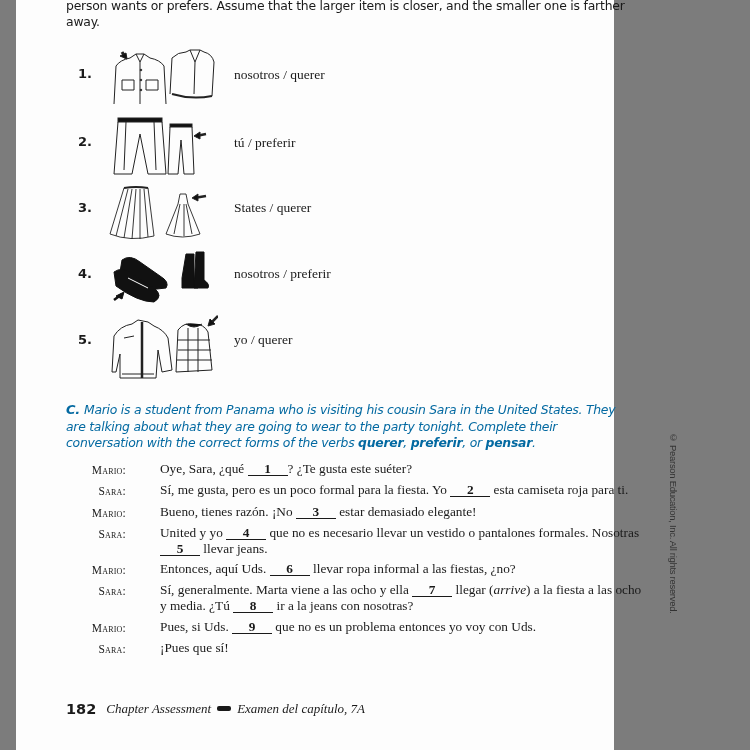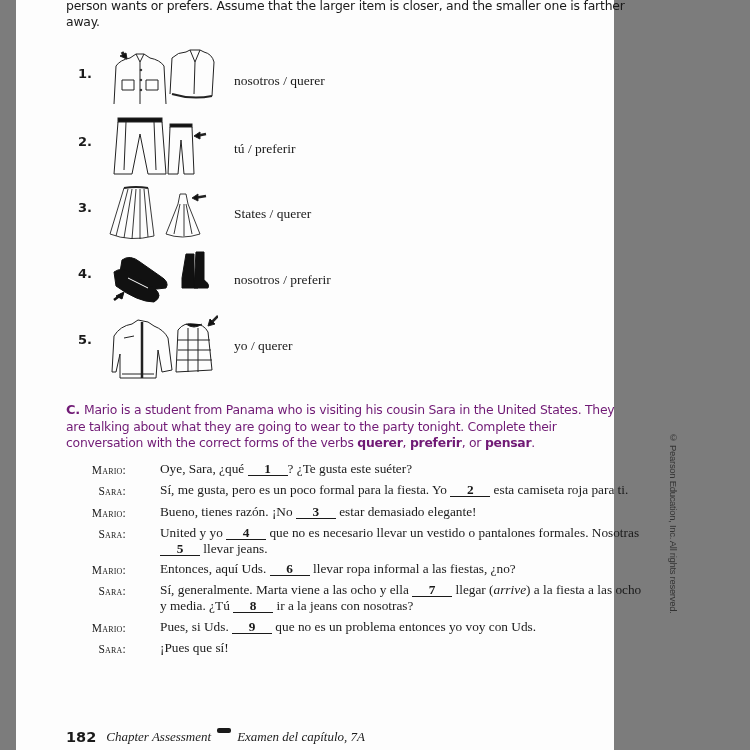--- a/index.html
+++ b/index.html
@@ -21,26 +21,26 @@
   .item {
     position: absolute; left: 0; width: 600px; height: 60px;
   }
   .item-num {
     position: absolute; left: 62px; font-family: "DejaVu Sans", sans-serif;
     font-weight: bold; font-size: 13px; color: #1a1a1a;
   }
   .item-art { position: absolute; left: 92px; width: 110px; height: 62px; }
   .item-prompt {
     position: absolute; left: 218px; font-family: "Liberation Serif", serif;
-    font-size: 13.5px; color: #1a1a1a; margin-top: 6px;
+    font-size: 13.5px; color: #1a1a1a;
   }
   .section-c {
     position: absolute; left: 50px; top: 402px; width: 560px;
     font-family: "DejaVu Sans", sans-serif; font-size: 12.4px; line-height: 16.5px;
-    color: #701a75; letter-spacing: -0.25px;
+    color: #0369a1; letter-spacing: -0.25px; font-style: italic;
   }
   .section-c .letter { font-weight: bold; font-size: 13px; margin-right: 4px; }
   .section-c b { font-weight: bold; }
   .dialog {
     position: absolute; left: 66px; top: 461px; width: 560px;
     font-family: "Liberation Serif", serif; font-size: 13.3px; color: #1a1a1a;
   }
   .line { display: flex; line-height: 16px; margin-bottom: 4.3px; gap: 24px; }
   .speaker {
     width: 54px; flex: 0 0 54px; text-align: right; padding-right: 10px;
@@ -48,21 +48,21 @@
     box-sizing: border-box; padding-top: 1px;
   }
   .speech { flex: 1; }
   .blank {
     display: inline-block; border-bottom: 1px solid #1a1a1a; text-align: center;
     font-weight: bold; min-width: 36px; line-height: 13px; padding: 0 2px;
   }
   .footer {
     position: absolute; left: 50px; top: 701px;
     font-family: "Liberation Serif", serif; font-size: 13px; color: #1a1a1a;
-    display: flex; align-items: flex-start; margin-top: 28px;
+    display: flex; align-items: center;
   }
   .footer .pagenum {
     font-family: "DejaVu Sans", sans-serif; font-weight: bold; font-size: 14.5px;
     margin-right: 10px;
   }
   .footer .chap { font-style: italic; }
   .footer .sep {
     display: inline-block; width: 14px; height: 5px; background: #1a1a1a;
     border-radius: 2px; margin: 0 6px; position: relative; top: -1px;
   }

